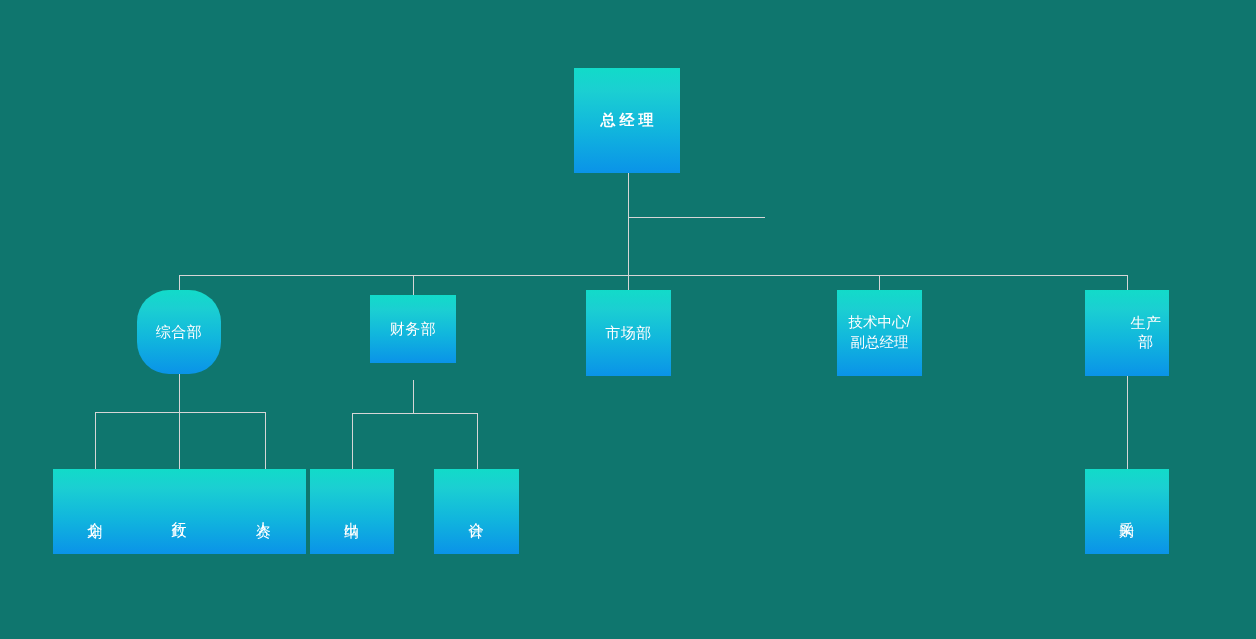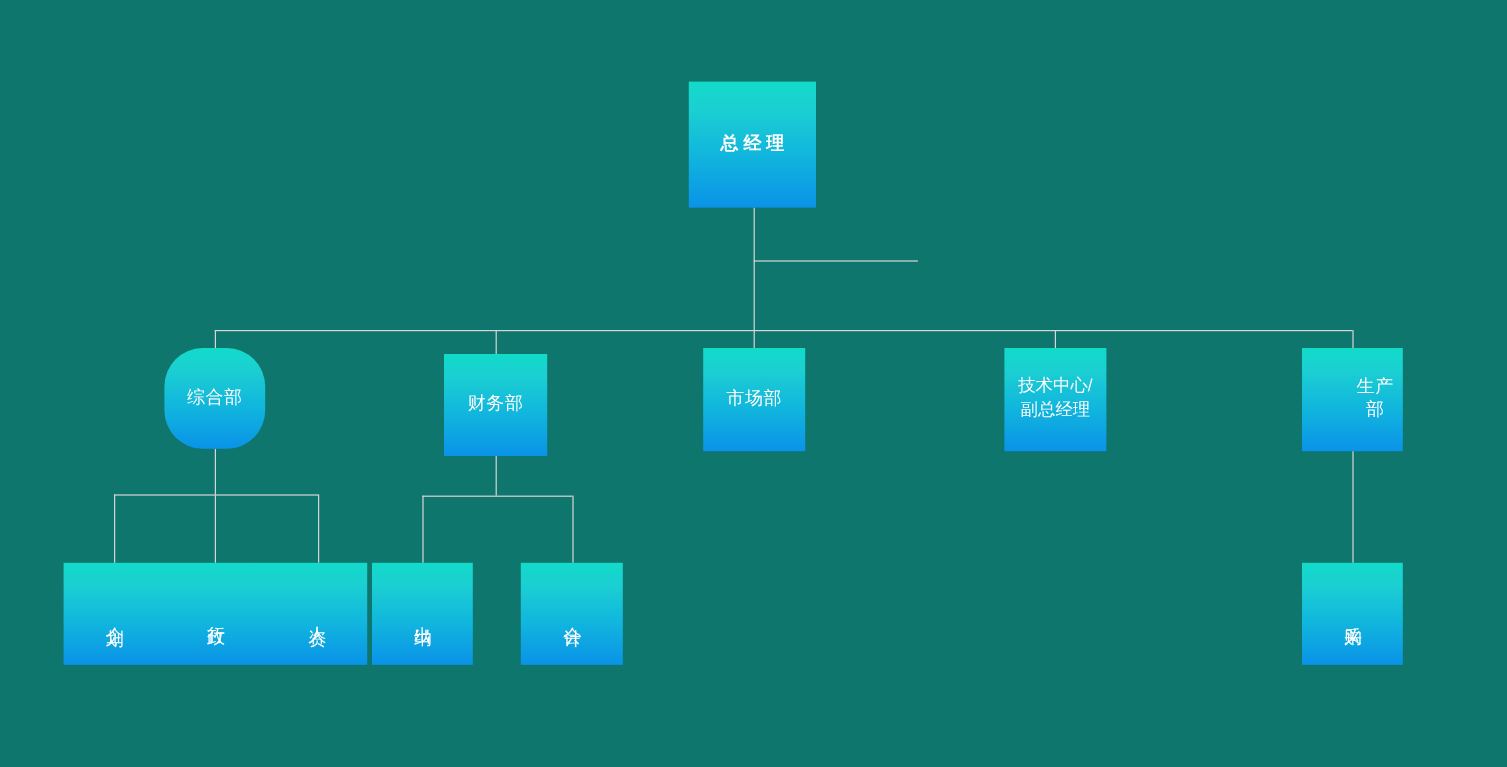--- a/index.html
+++ b/index.html
@@ -127,21 +127,21 @@
 
   <div class="node exec" style="left:574px; top:68px; width:106px; height:105px;">
     <span class="label">总经理</span>
   </div>
 
 
   <div class="node" style="left:137px; top:290px; width:84px; height:84px;border-radius:32px;">
     <span class="label">综合部</span>
   </div>
 
-  <div class="node" style="left:370px; top:295px; width:86px; height:85px;">
+  <div class="node" style="left:370px; top:295px; width:86px; height:68px;">
     <span class="label">财务部</span>
   </div>
 
   <div class="node" style="left:586px; top:290px; width:85px; height:86px;">
     <span class="label">市场部</span>
   </div>
 
   <div class="node twoline" style="left:837px; top:290px; width:85px; height:86px;">
     <span class="label">技术中心/
 副总经理</span>

